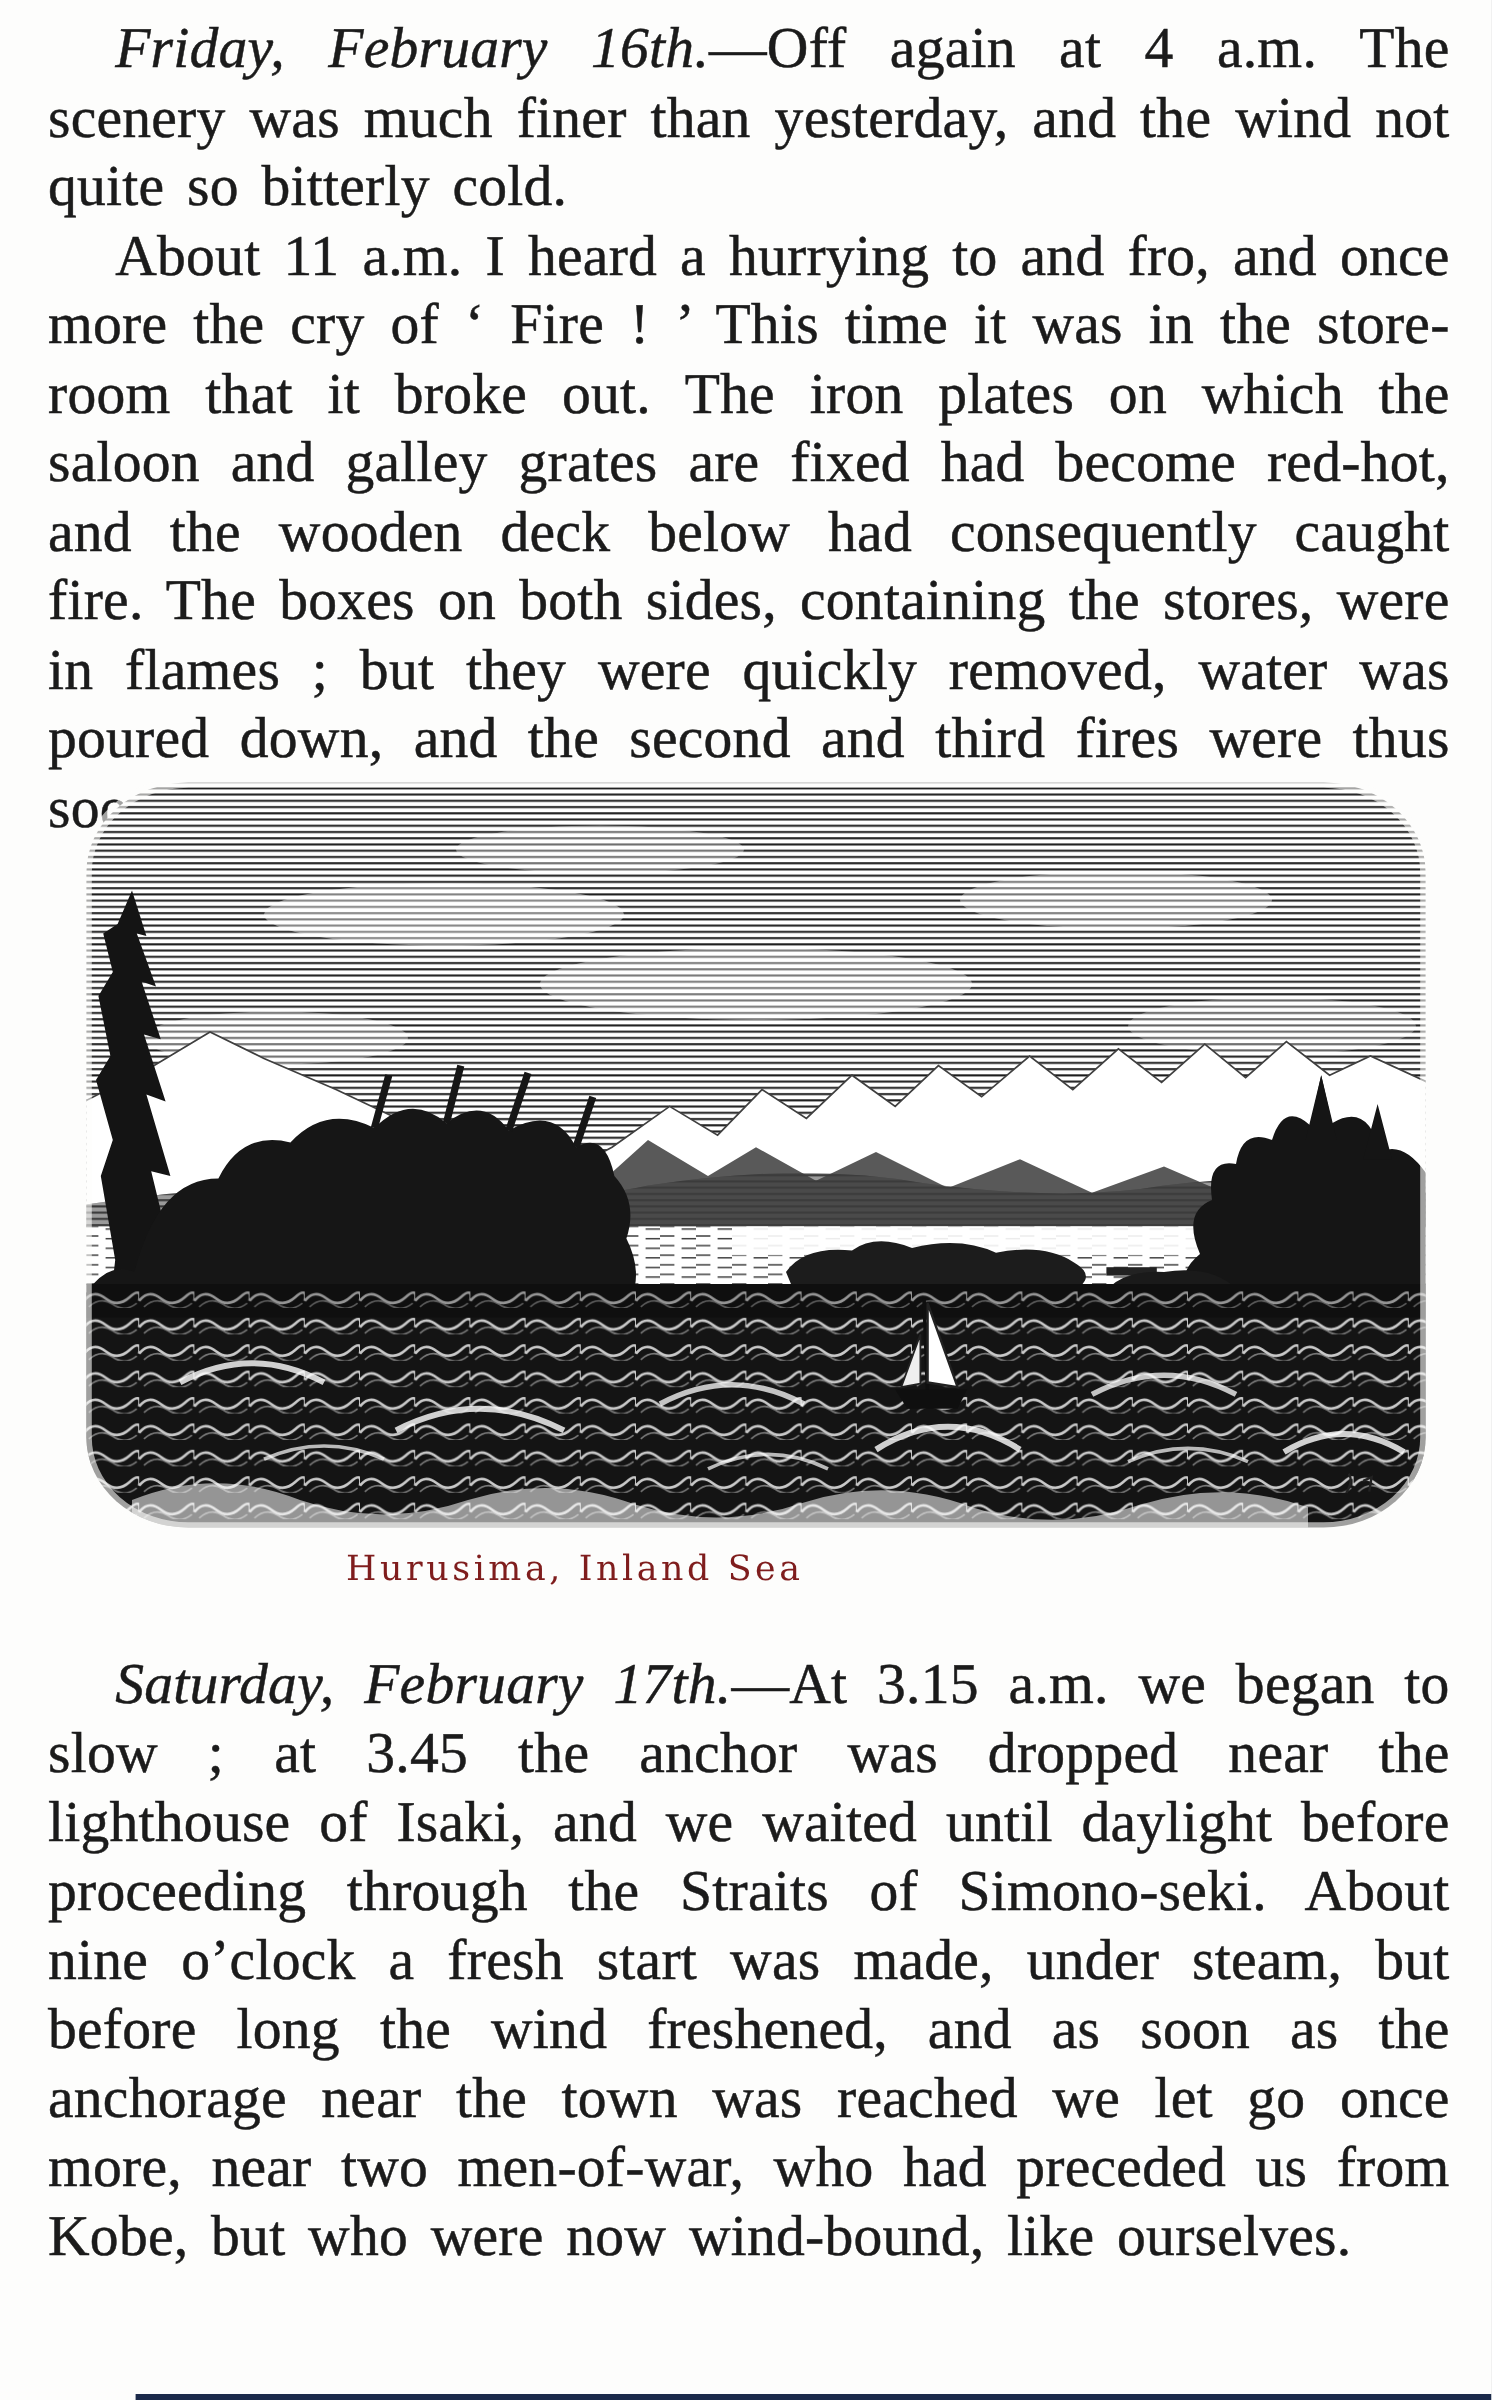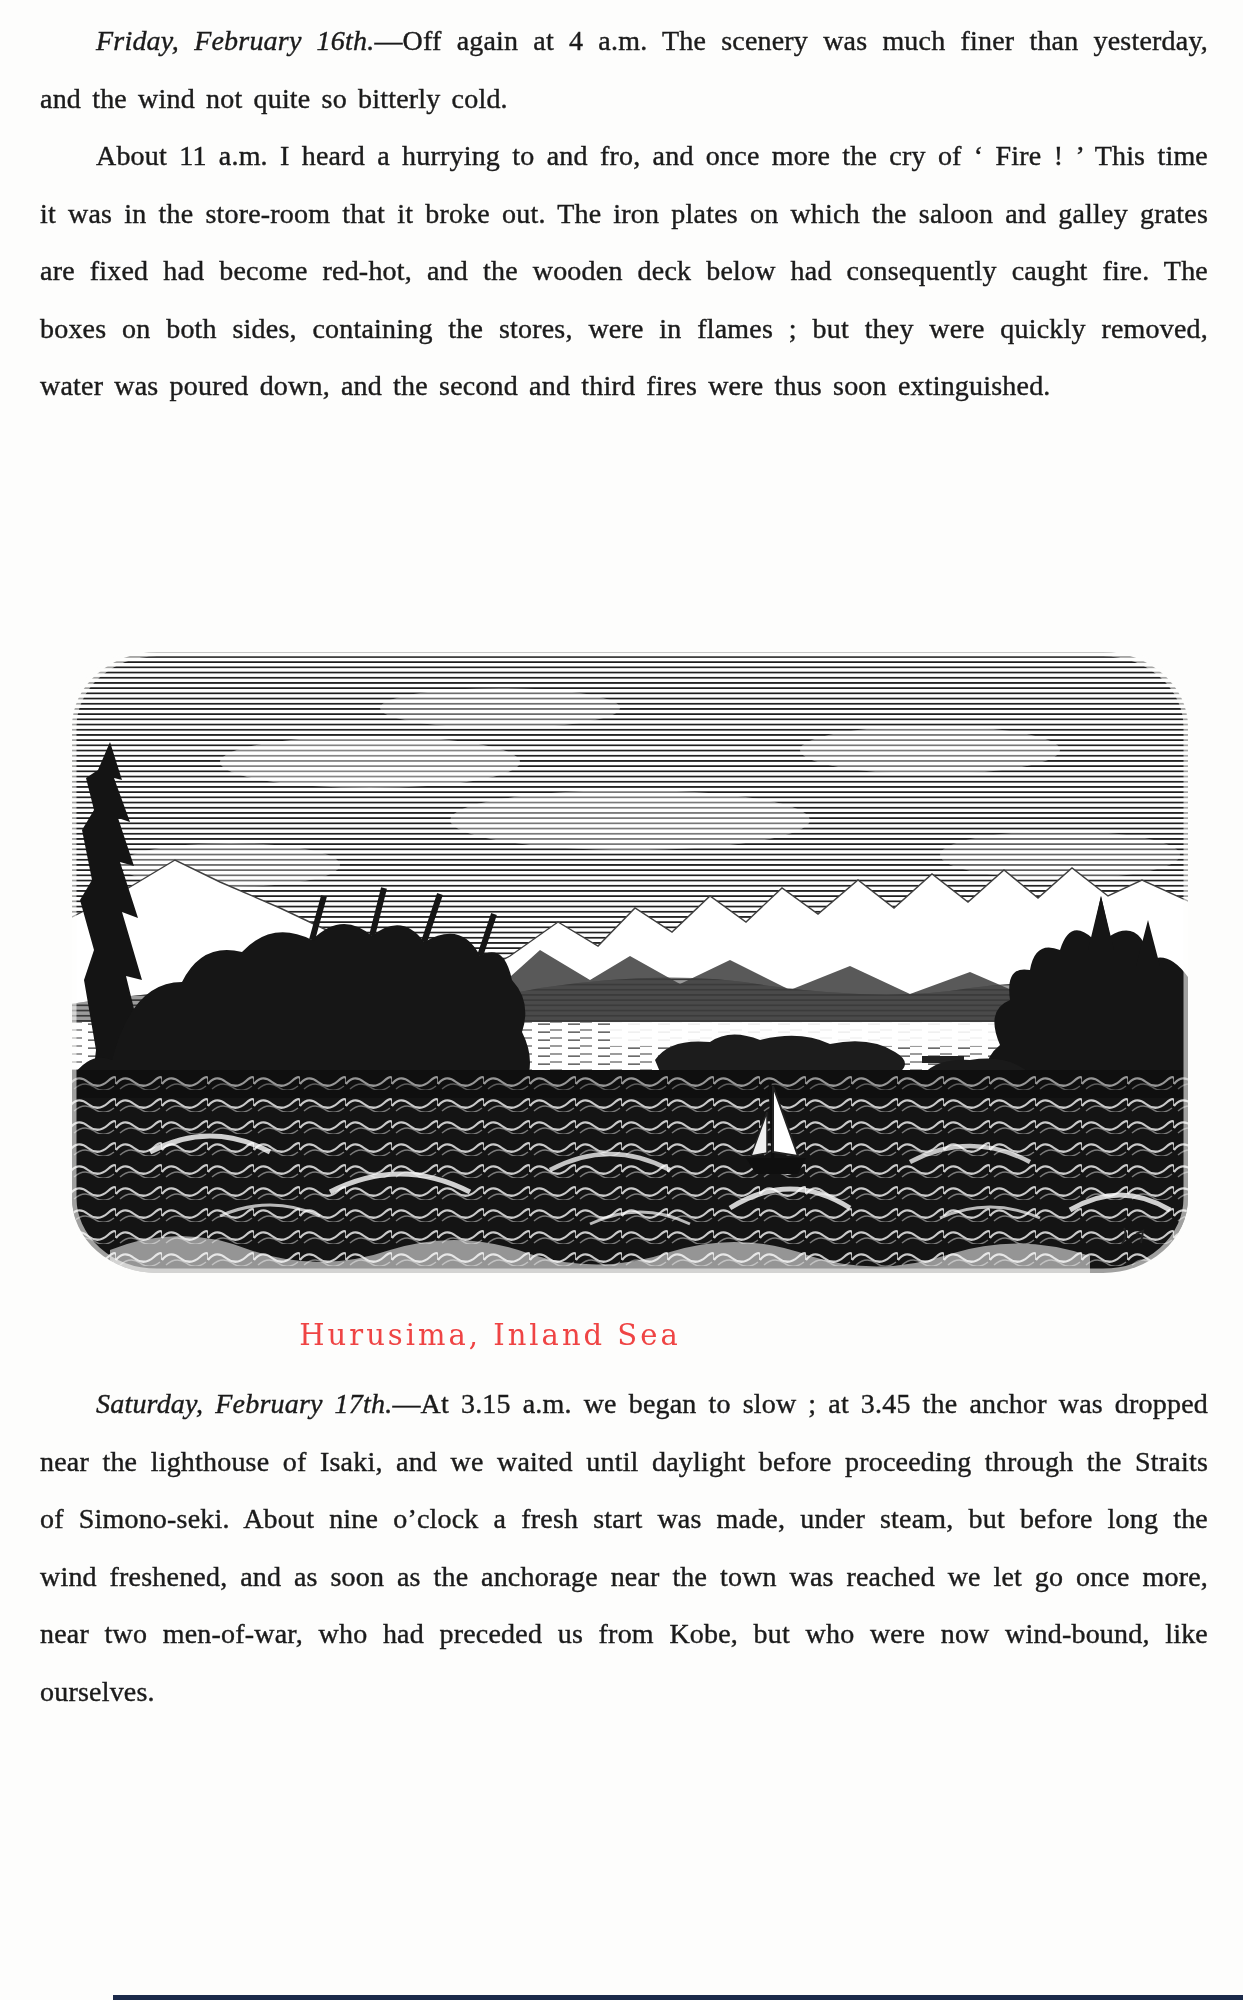--- a/index.html
+++ b/index.html
@@ -8,40 +8,40 @@
     width:1243px;height:2000px;
     margin:0 auto;
     background:#fdfdfc;
     overflow:hidden;
     font-family:"Liberation Serif", serif;
     color:#1b1b1b;
   }
   .text-block{
     position:absolute;
     left:40px;width:1168px;
-    font-size:28px;line-height:57.5px;
+    font-size:48px;line-height:57.5px;
     text-align:justify;
     word-spacing:0.14em;
     letter-spacing:0.2px;
     -webkit-text-stroke:0.4px #1b1b1b;
   }
   .text-block p{margin:0;text-indent:56px;}
   .entry-date{font-style:italic;}
   .upper{top:12px;}
   .lower{top:1375px;}
   .engraving{
     position:absolute;left:70px;top:650px;
     width:1120px;height:625px;margin:0;
   }
   .caption{
-    position:absolute;left:70px;top:1290px;width:1120px;
+    position:absolute;left:59px;top:1290px;width:1120px;
     padding-right:280px;box-sizing:border-box;
     text-align:center;
     font-family:"DejaVu Serif", serif;
-    font-size:29px;letter-spacing:3px;color:#ef4444;margin-top:28px;
+    font-size:29px;letter-spacing:3px;color:#7f1d1d;
   }
   .bottom-line{
     position:absolute;left:113px;right:0;bottom:0;height:5px;
     background:#1b2a4a;
   }
 </style>
 </head>
 <body>
 
 <div class="page">

